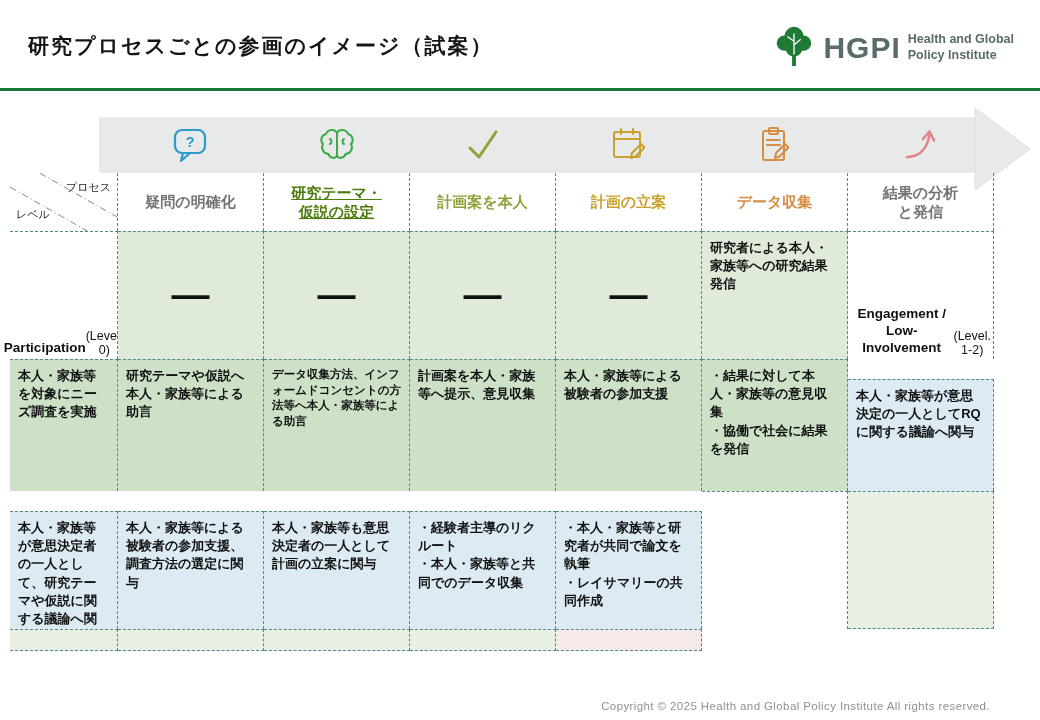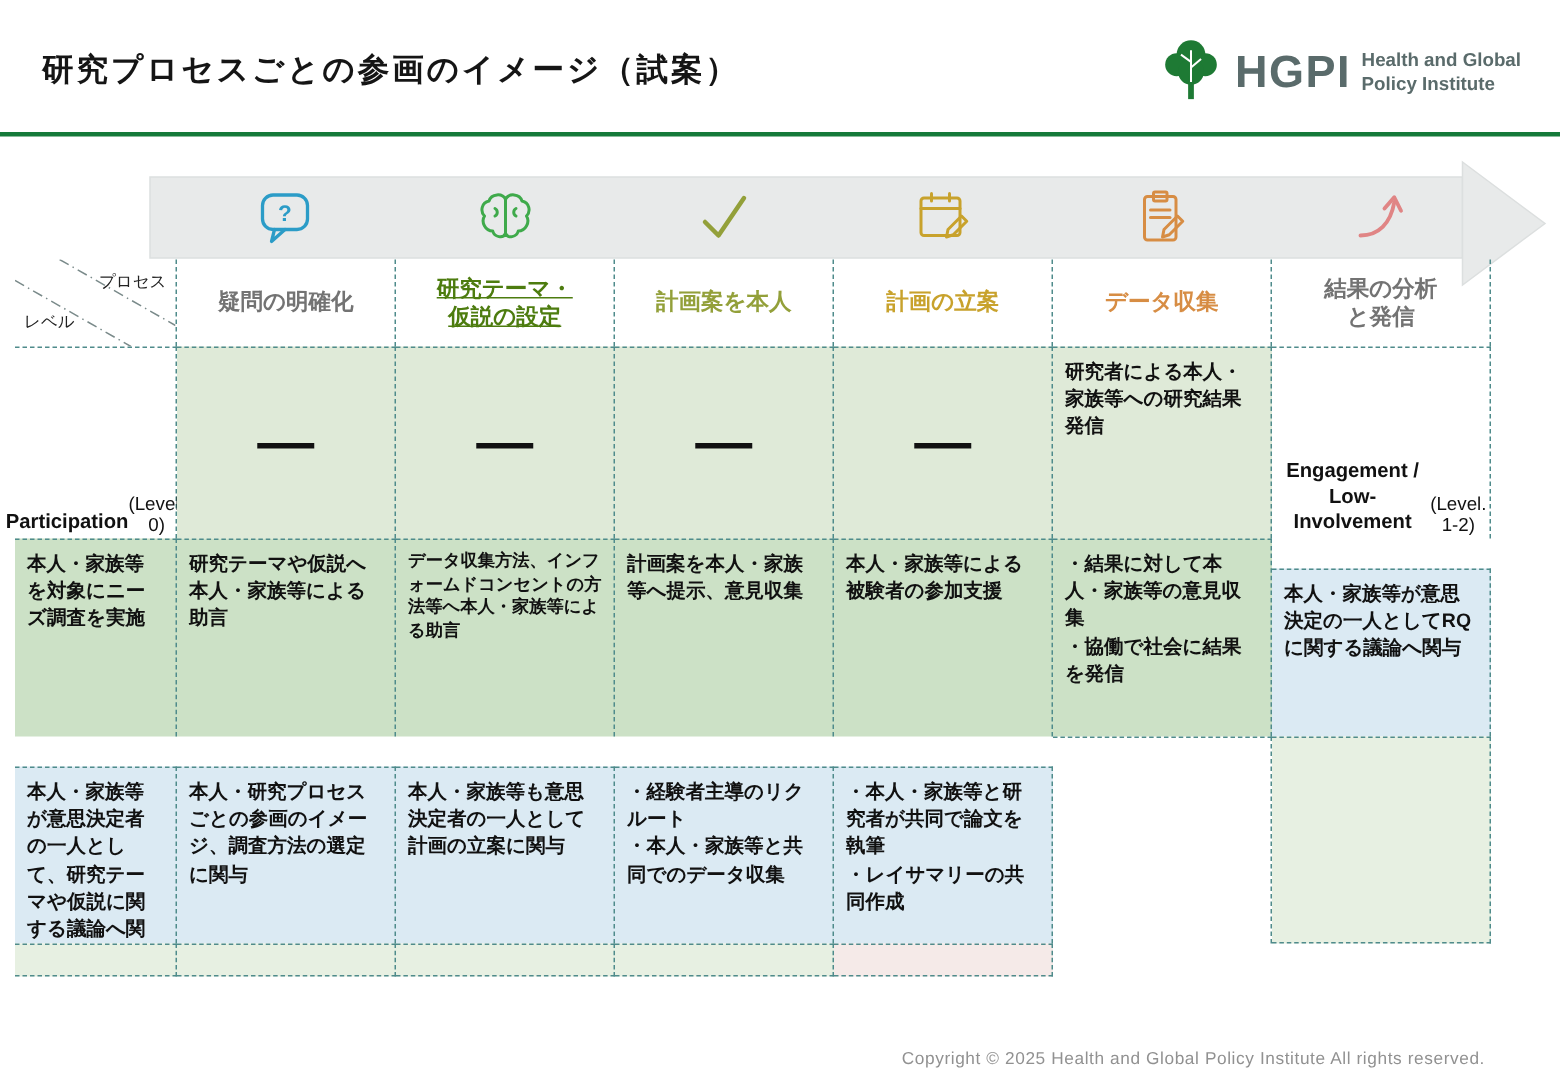--- a/index.html
+++ b/index.html
@@ -183,21 +183,21 @@
   <div class="cell dcell bt bg-r1">本人・家族等を対象にニーズ調査を実施</div>
   <div class="cell dcell bt bg-r1">研究テーマや仮説へ本人・家族等による助言</div>
   <div class="cell dcell small bt bg-r1">データ収集方法、インフォームドコンセントの方法等へ本人・家族等による助言</div>
   <div class="cell dcell bt bg-r1">計画案を本人・家族等へ提示、意見収集</div>
   <div class="cell dcell bt bg-r1">本人・家族等による被験者の参加支援</div>
   <div class="cell dcell bt bg-r1">・結果に対して本人・家族等の意見収集
 ・協働で社会に結果を発信</div>
 
   <div class="cell dcell bt bg-r2">本人・家族等が意思決定の一人としてRQに関する議論へ関与</div>
   <div class="cell dcell bt bg-r2">本人・家族等が意思決定者の一人として、研究テーマや仮説に関する議論へ関与</div>
-  <div class="cell dcell bt bg-r2">本人・研究プロセスごとの参画のイメージ、調査方法の選定に関与</div>
+  <div class="cell dcell bt bg-r2">本人・家族等による被験者の参加支援、調査方法の選定に関与</div>
   <div class="cell dcell bt bg-r2">本人・家族等も意思決定者の一人として計画の立案に関与</div>
   <div class="cell dcell bt bg-r2">・経験者主導のリクルート
 ・本人・家族等と共同でのデータ収集</div>
   <div class="cell dcell bt bg-r2">・本人・家族等と研究者が共同で論文を執筆
 ・レイサマリーの共同作成</div>
 
   <div class="cell bt"></div>
   <div class="cell bt bb bg-s"></div>
   <div class="cell bt bb bg-s"></div>
   <div class="cell bt bb bg-s"></div>

